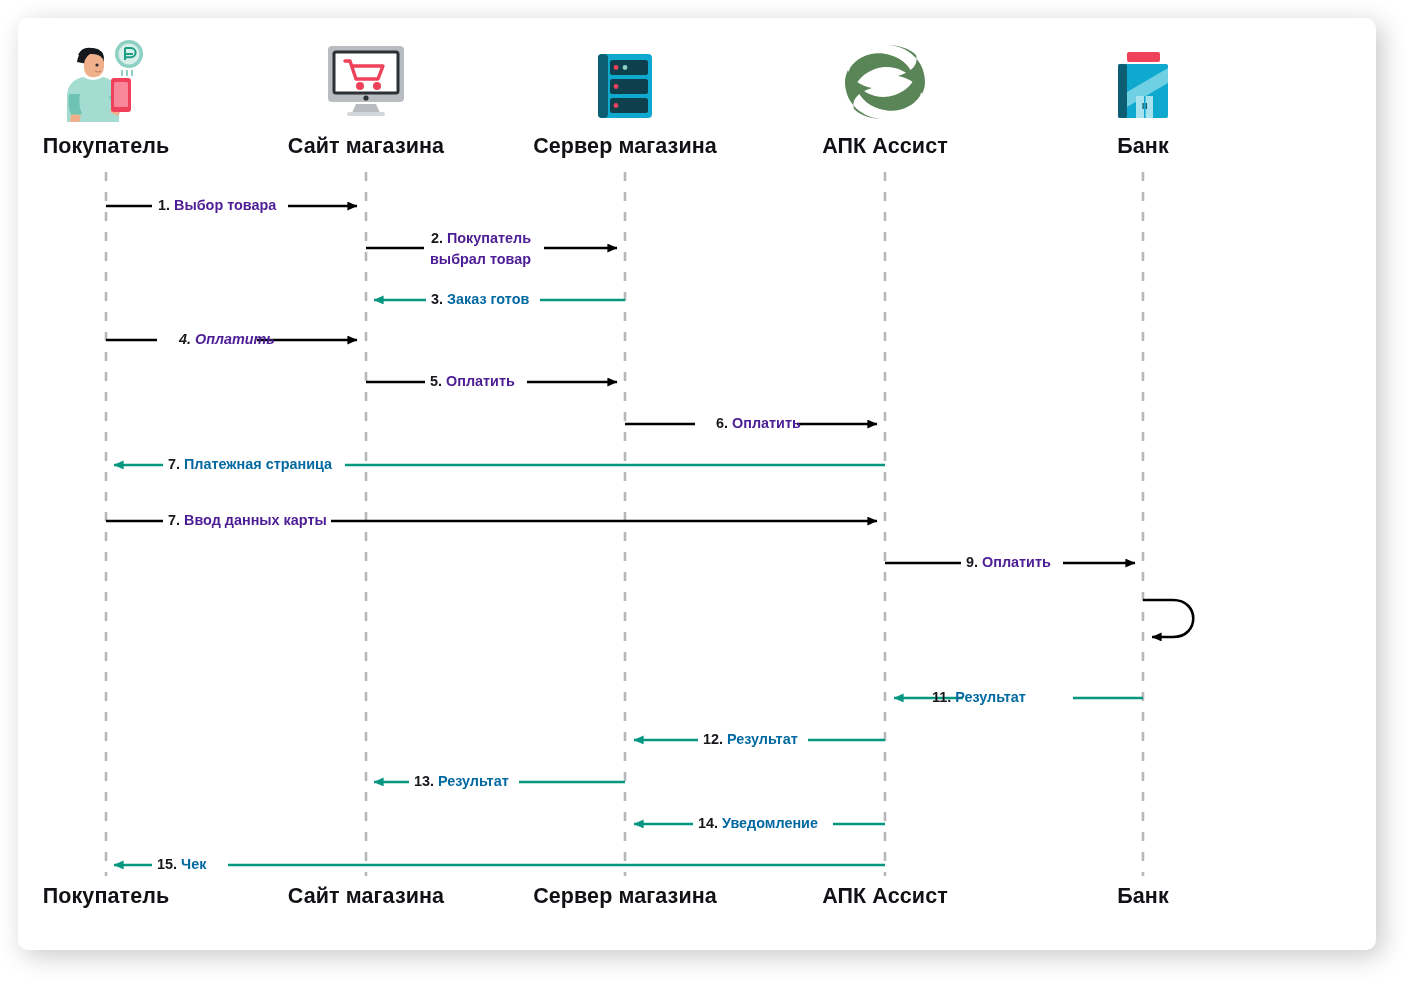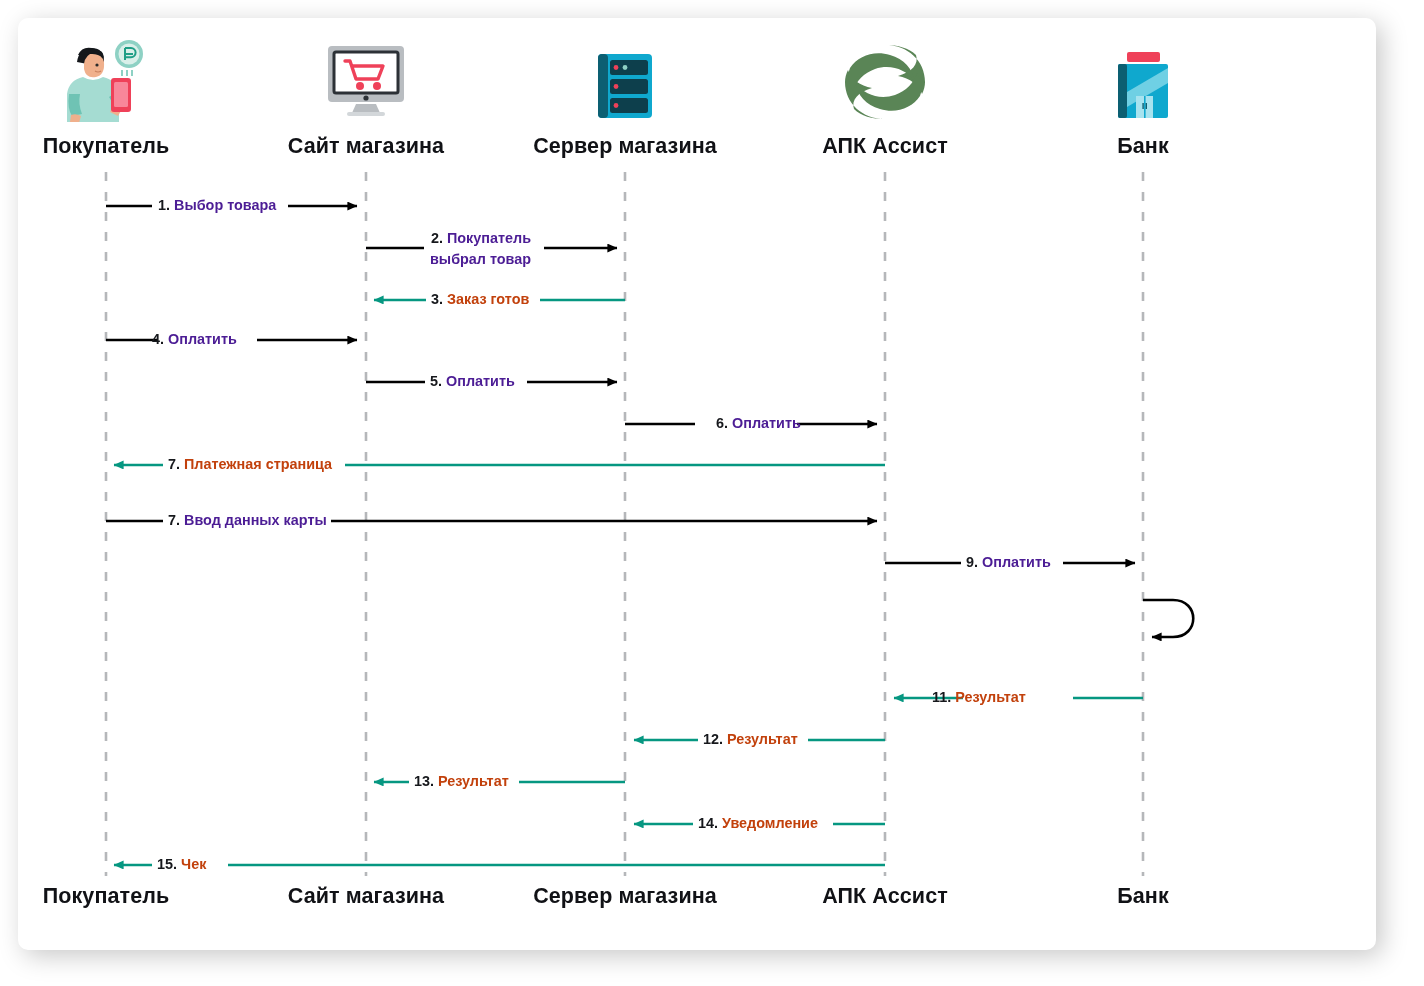--- a/index.html
+++ b/index.html
@@ -34,21 +34,21 @@
   .actor-bottom{position:absolute;transform:translateX(-50%);text-align:center;width:260px;}
   .actor-bottom .name{
     font-size:21.5px;font-weight:bold;color:#111216;
     letter-spacing:.1px;white-space:nowrap;
   }
 
   
   .msg{position:absolute;white-space:nowrap;font-size:14.4px;font-weight:bold;line-height:19px;}
   .msg .num{color:#16181c;}
   .msg.req .txt{color:#4c1d95;}
-  .msg.res .txt{color:#c2410c;}
+  .msg.res .txt{color:#0369a1;}
 </style>
 </head>
 <body>
 
 <div id="root">
   <div class="card"></div>
 
   <div class="stage">
 
     <svg class="layer" viewBox="0 0 1424 986">
@@ -228,21 +228,21 @@
       <div><span class="num">2.</span>
       <span class="txt">Покупатель</span></div>
       <div><span class="txt">выбрал товар</span></div>
     </div>
 
     <div class="msg res" style="left:431px;top:290px;">
       <span class="num">3.</span>
       <span class="txt">Заказ готов</span>
     </div>
 
-    <div class="msg req" style="left:152px;top:330px;">
+    <div class="msg req" style="left:179px;top:330px;font-style:italic;">
       <span class="num">4.</span>
       <span class="txt">Оплатить</span>
     </div>
 
     <div class="msg req" style="left:430px;top:372px;">
       <span class="num">5.</span>
       <span class="txt">Оплатить</span>
     </div>
 
     <div class="msg req" style="left:700px;top:414px;margin-left:16px;">

